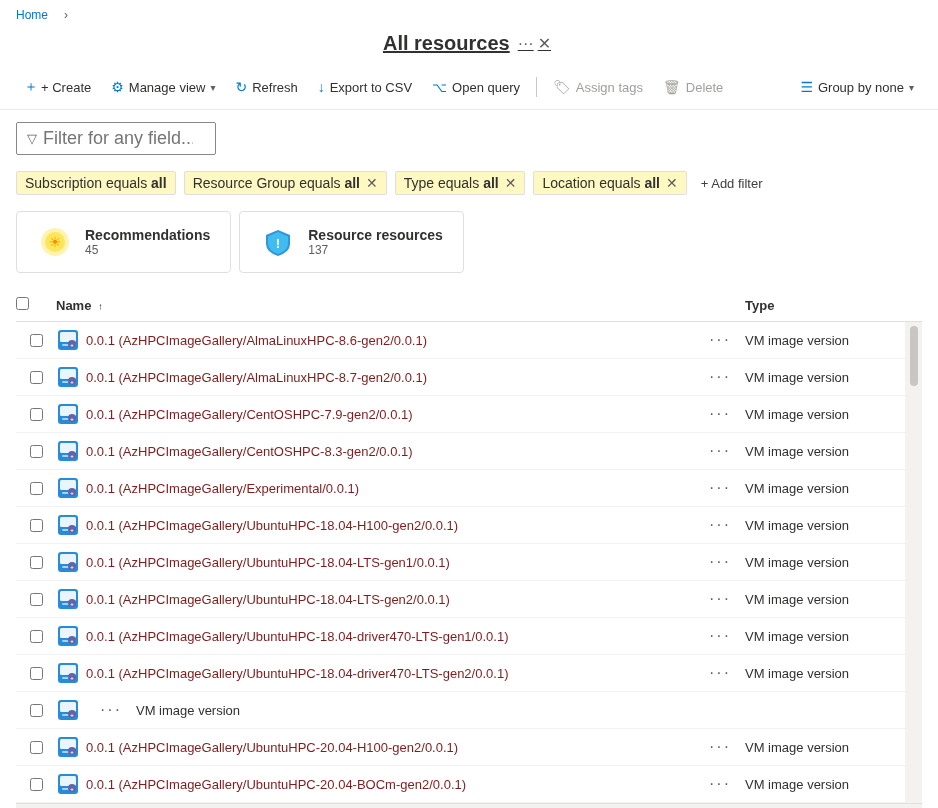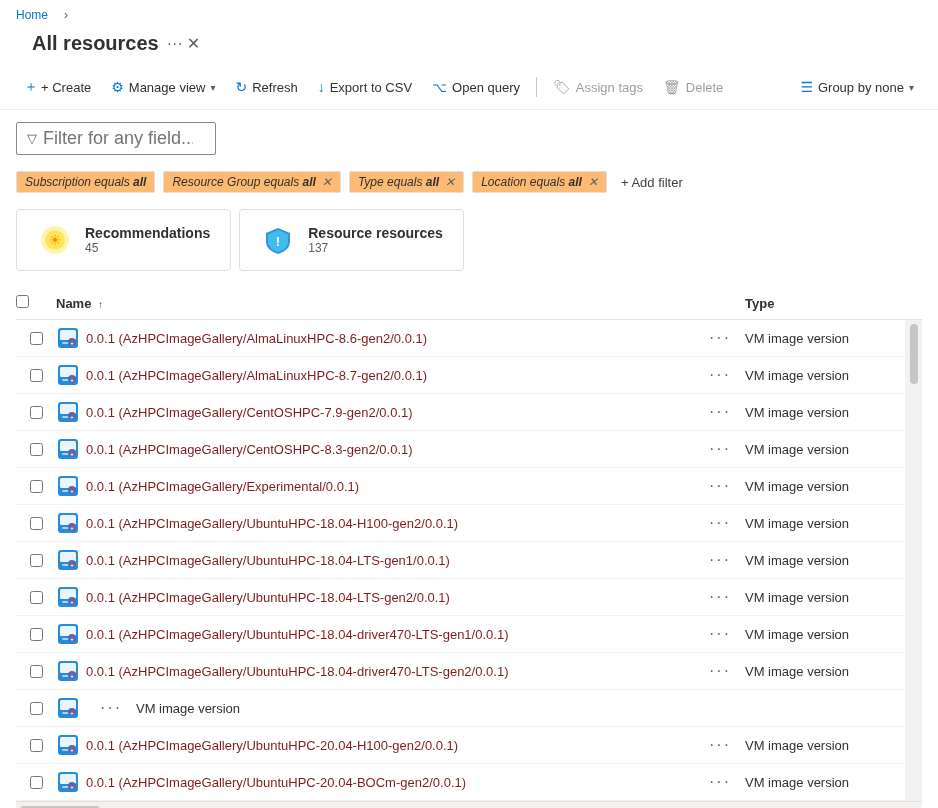--- a/index.html
+++ b/index.html
@@ -1,41 +1,41 @@
 <!DOCTYPE html>
 <html><head>
   <meta charset="utf-8">
   <style>
     * { box-sizing: border-box; margin: 0; padding: 0; }
     body { font-family: 'Segoe UI', Arial, sans-serif; font-size: 13px; color: #323130; background: #fff; width: 938px; min-height: 808px; overflow: hidden; }
 
     .breadcrumb { font-size: 12px; color: #0078d4; padding: 8px 16px 4px; display: flex; align-items: center; gap: 16px; }
     .breadcrumb span { color: #605e5c; }
 
-    .title-bar { display: flex; align-items: center; justify-content: flex-start; padding: 4px 32px 8px; }
+    .title-bar { display: flex; align-items: center; justify-content: center; padding: 4px 32px 8px; text-decoration: underline; }
     .title-bar-left { display: flex; align-items: center; gap: 8px; }
     .page-title { font-size: 20px; font-weight: 600; color: #323130; }
     .title-more { color: #605e5c; font-size: 16px; cursor: pointer; }
     .close-btn { background: none; border: none; cursor: pointer; font-size: 16px; color: #605e5c; padding: 4px; }
 
     .toolbar { display: flex; align-items: center; padding: 8px 16px; gap: 4px; border-bottom: 1px solid #edebe9; flex-wrap: wrap; }
     .toolbar-btn { display: flex; align-items: center; gap: 5px; background: none; border: none; cursor: pointer; color: #323130; font-size: 13px; padding: 5px 8px; border-radius: 2px; white-space: nowrap; }
     .toolbar-btn .icon { font-size: 14px; color: #0078d4; }
     .toolbar-btn .chevron { font-size: 10px; color: #605e5c; }
     .toolbar-separator { width: 1px; height: 20px; background: #c8c6c4; margin: 0 4px; }
     .toolbar-btn.disabled { color: #a19f9d; cursor: default; }
     .toolbar-btn.disabled .icon { color: #a19f9d; }
 
     .filter-area { padding: 12px 16px 8px; }
     .filter-input-wrapper { display: inline-flex; align-items: center; border: 1px solid #8a8886; border-radius: 2px; padding: 5px 10px; gap: 6px; width: 200px; }
     .filter-input-wrapper input { border: none; outline: none; font-size: 18px; color: #0c4a6e; background: transparent; width: 150px; }
     .filter-icon { color: #605e5c; font-size: 13px; }
 
     .filter-tags { display: flex; align-items: center; gap: 8px; padding: 8px 16px; flex-wrap: wrap; }
-    .filter-tag { display: inline-flex; align-items: center; background: #fdba74; border: 1px solid #e1dfdd; border-radius: 2px; padding: 3px 8px; font-size: 12px; gap: 4px; font-style: italic; }
+    .filter-tag { display: inline-flex; align-items: center; background: #fef9c3; border: 1px solid #e1dfdd; border-radius: 2px; padding: 3px 8px; font-size: 14px; gap: 4px; }
     .filter-tag .tag-x { cursor: pointer; color: #605e5c; margin-left: 2px; }
     .add-filter-btn { display: inline-flex; align-items: center; gap: 4px; background: none; border: none; cursor: pointer; color: #404040; font-size: 13px; padding: 3px 6px; }
 
     .cards-row { display: flex; gap: 0; padding: 8px 16px 16px; }
     .card { display: flex; align-items: center; gap: 12px; padding: 12px 20px; border: 1px solid #e1dfdd; border-radius: 4px; min-width: 160px; cursor: pointer; background: #fff; margin-right: 8px; }
     .card.selected { border: 2px solid #d13438; border-radius: 4px; }
     .card-icon { width: 36px; height: 36px; display: flex; align-items: center; justify-content: center; }
     .card-text .card-title { font-size: 14px; font-weight: 600; color: #323130; }
     .card-text .card-count { font-size: 12px; color: #605e5c; }
 

